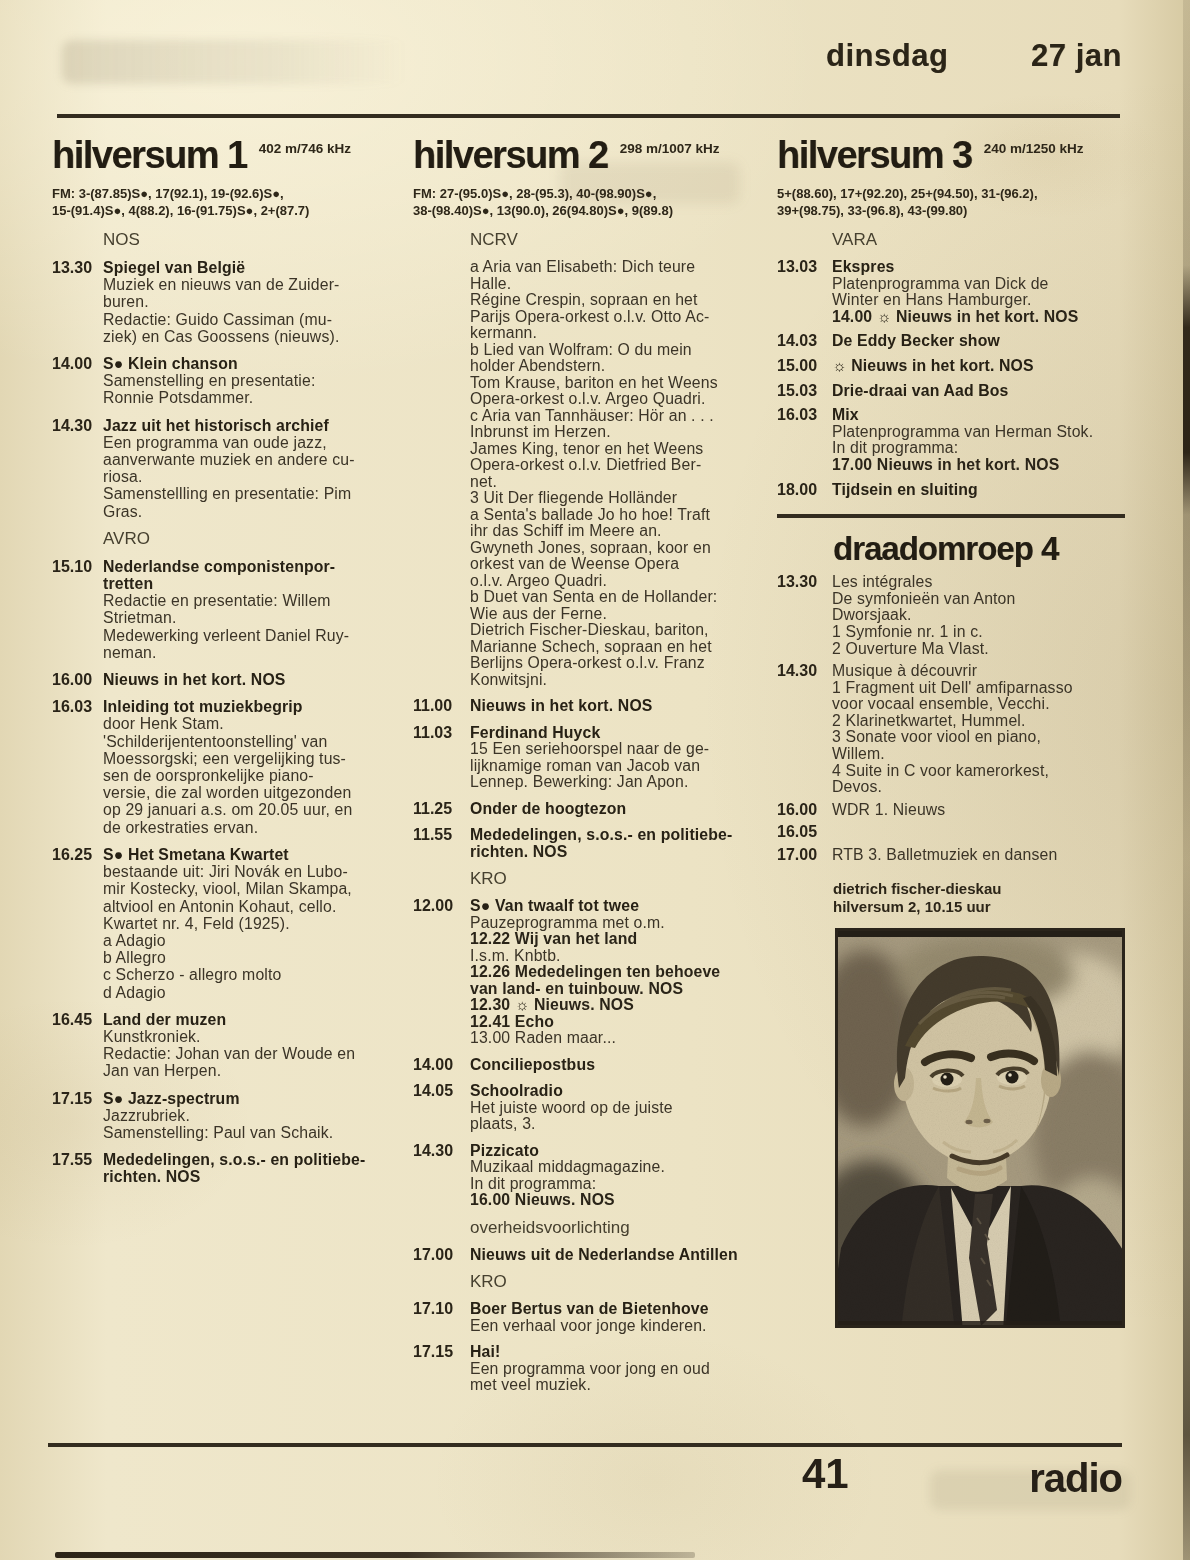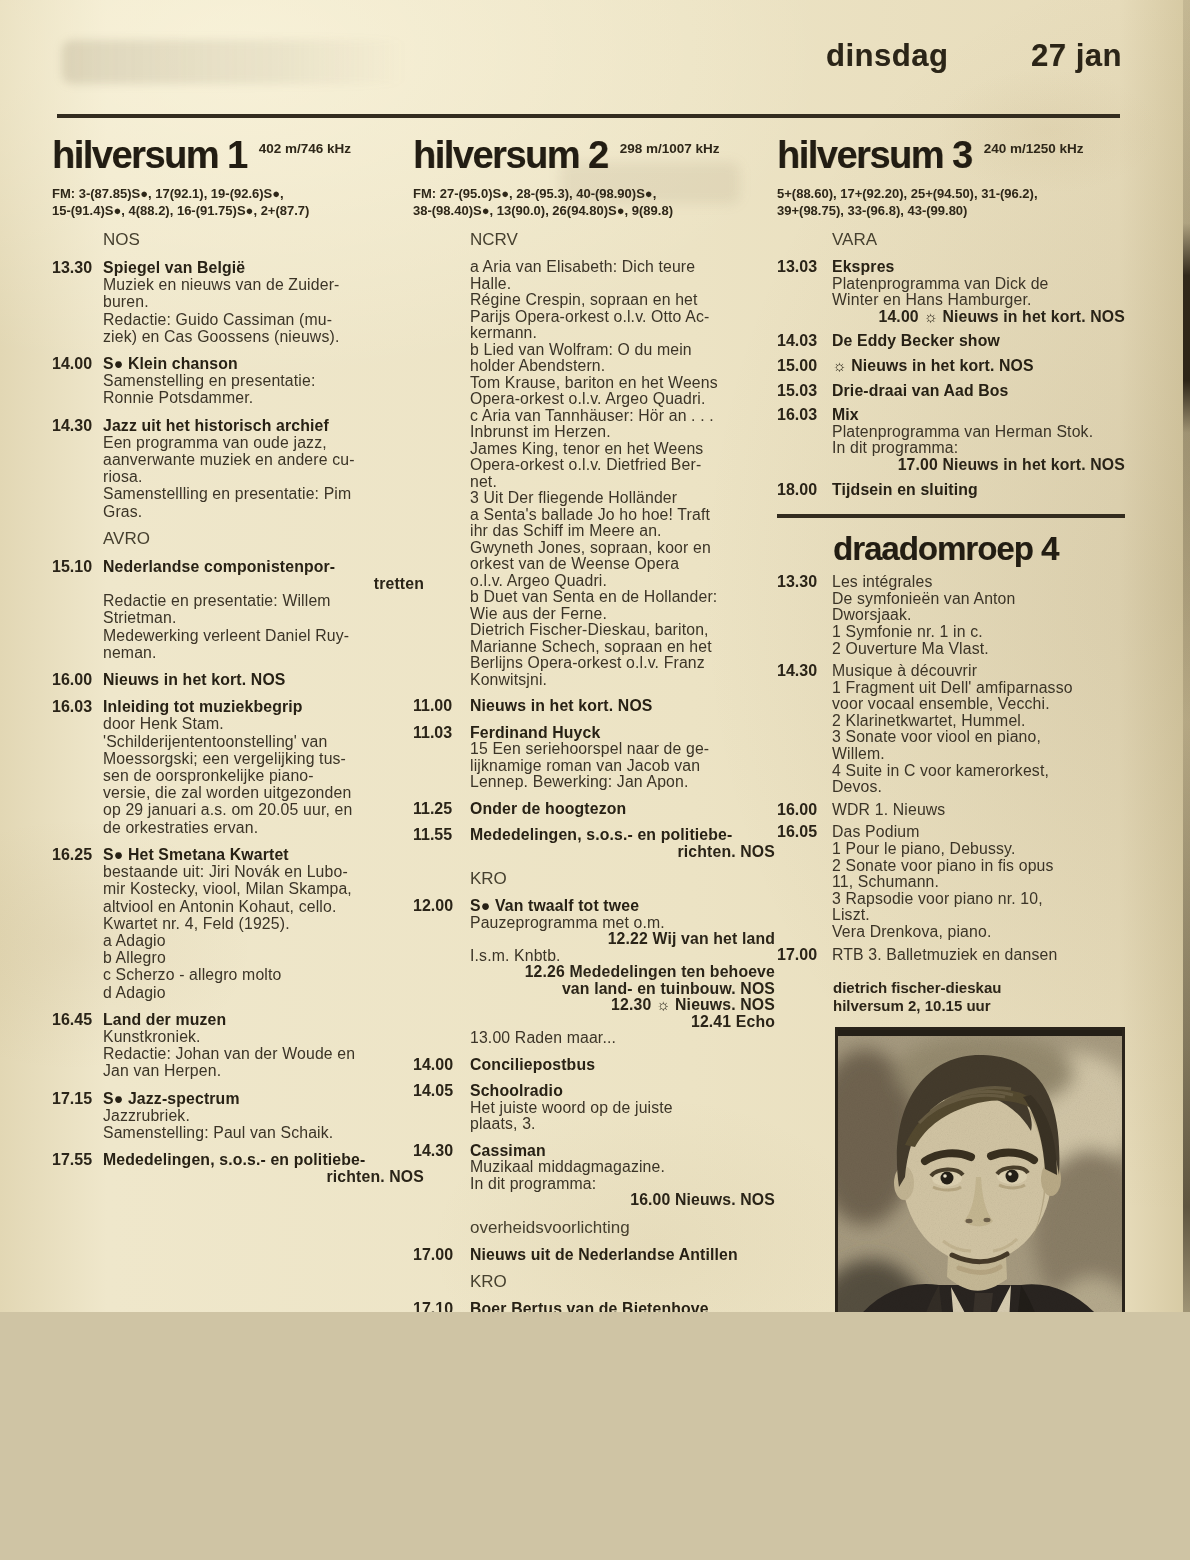--- a/index.html
+++ b/index.html
@@ -1,17 +1,17 @@
 <!DOCTYPE html>
 <html><head>
 <meta charset="utf-8">
 <style>
   html,body{margin:0;padding:0;background:#cfc4a4;}
   .page{
-    position:relative;width:1190px;height:1312px;overflow:hidden;
+    position:relative;width:1190px;height:1560px;overflow:hidden;
     font-family:"Liberation Sans","DejaVu Sans",sans-serif;
     color:#3b3427;
     background:
       radial-gradient(900px 500px at 20% 4%, rgba(255,250,228,.55), transparent 65%),
       radial-gradient(700px 900px at 100% 45%, rgba(115,95,55,.13), transparent 70%),
       radial-gradient(160px 90px at 88% 10%, rgba(160,130,70,.08), transparent 70%),
       radial-gradient(260px 180px at 6% 72%, rgba(150,120,60,.08), transparent 70%),
       radial-gradient(300px 200px at 55% 95%, rgba(150,125,70,.07), transparent 75%),
       linear-gradient(90deg,#e2d7b4,#efe7cb 9%,#ece3c4 58%,#e7dcbb 94%,#d6c9a2);
   }
@@ -41,21 +41,21 @@
   .bc{font-size:17px;line-height:17px;margin:3px 0 11px var(--ind);color:#46402f;}
   .prog{display:flex;margin-bottom:10px;}
   .col3 .prog{margin-bottom:8px;}
   .d4 .prog{margin-bottom:6px;}
   .time{flex:0 0 var(--ind);font-weight:bold;font-size:16px;line-height:var(--lh);color:#2a2418;}
   .pc{flex:1;}
   .pt,.pl{font-size:15.8px;line-height:var(--lh);letter-spacing:.15px;}
   .pt{font-weight:bold;color:#272115;}
   .pt.plain{font-weight:normal;color:#3b3427;}
   .pl{color:#3b3427;}
-  .pl.b{font-weight:bold;color:#2a2418;text-align:right;}
+  .pl.b{font-weight:bold;color:#2a2418;}
 
   .mid-rule{height:4px;margin:16px 0 12px 0;}
   .d4 .ch-head{margin:0 0 6px 56px;}
   .d4 .ch-title{font-size:33px;letter-spacing:-1px;}
 
   .caption{margin:16px 0 12px 56px;font-weight:bold;font-size:15px;line-height:18px;color:#2c2518;}
   .photo-wrap{margin-left:58px;width:290px;}
   .pageno{position:absolute;left:802px;top:1450px;font-size:42px;font-weight:bold;color:#262017;}
   .radio-label{position:absolute;right:68px;top:1456px;font-size:40px;font-weight:bold;letter-spacing:-1px;color:#262017;}
 </style>
@@ -280,21 +280,21 @@
           <div class="time">14.05</div>
           <div class="pc">
             <div class="pt">Schoolradio</div>
             <div class="pl">Het juiste woord op de juiste</div>
             <div class="pl">plaats, 3.</div>
           </div>
         </div>
         <div class="prog">
           <div class="time">14.30</div>
           <div class="pc">
-            <div class="pt">Cassiman</div>
+            <div class="pt">Pizzicato</div>
             <div class="pl">Muzikaal middagmagazine.</div>
             <div class="pl">In dit programma:</div>
             <div class="pl b">16.00  Nieuws. NOS</div>
           </div>
         </div>
         <div class="bc">overheidsvoorlichting</div>
         <div class="prog">
           <div class="time">17.00</div>
           <div class="pc">
             <div class="pt">Nieuws uit de Nederlandse Antillen</div>
@@ -406,29 +406,20 @@
             </div>
           </div>
           <div class="prog">
             <div class="time">16.00</div>
             <div class="pc">
               <div class="pt plain">WDR 1. Nieuws</div>
             </div>
           </div>
           <div class="prog">
             <div class="time">16.05</div>
-            <div class="pc">
-              <div class="pt plain">Das Podium</div>
-              <div class="pl">1 Pour le piano, Debussy.</div>
-              <div class="pl">2 Sonate voor piano in fis opus</div>
-              <div class="pl">11, Schumann.</div>
-              <div class="pl">3 Rapsodie voor piano nr. 10,</div>
-              <div class="pl">Liszt.</div>
-              <div class="pl">Vera Drenkova, piano.</div>
-            </div>
           </div>
           <div class="prog">
             <div class="time">17.00</div>
             <div class="pc">
               <div class="pt plain">RTB 3. Balletmuziek en dansen</div>
             </div>
           </div>
         </div>
     </div>
 

